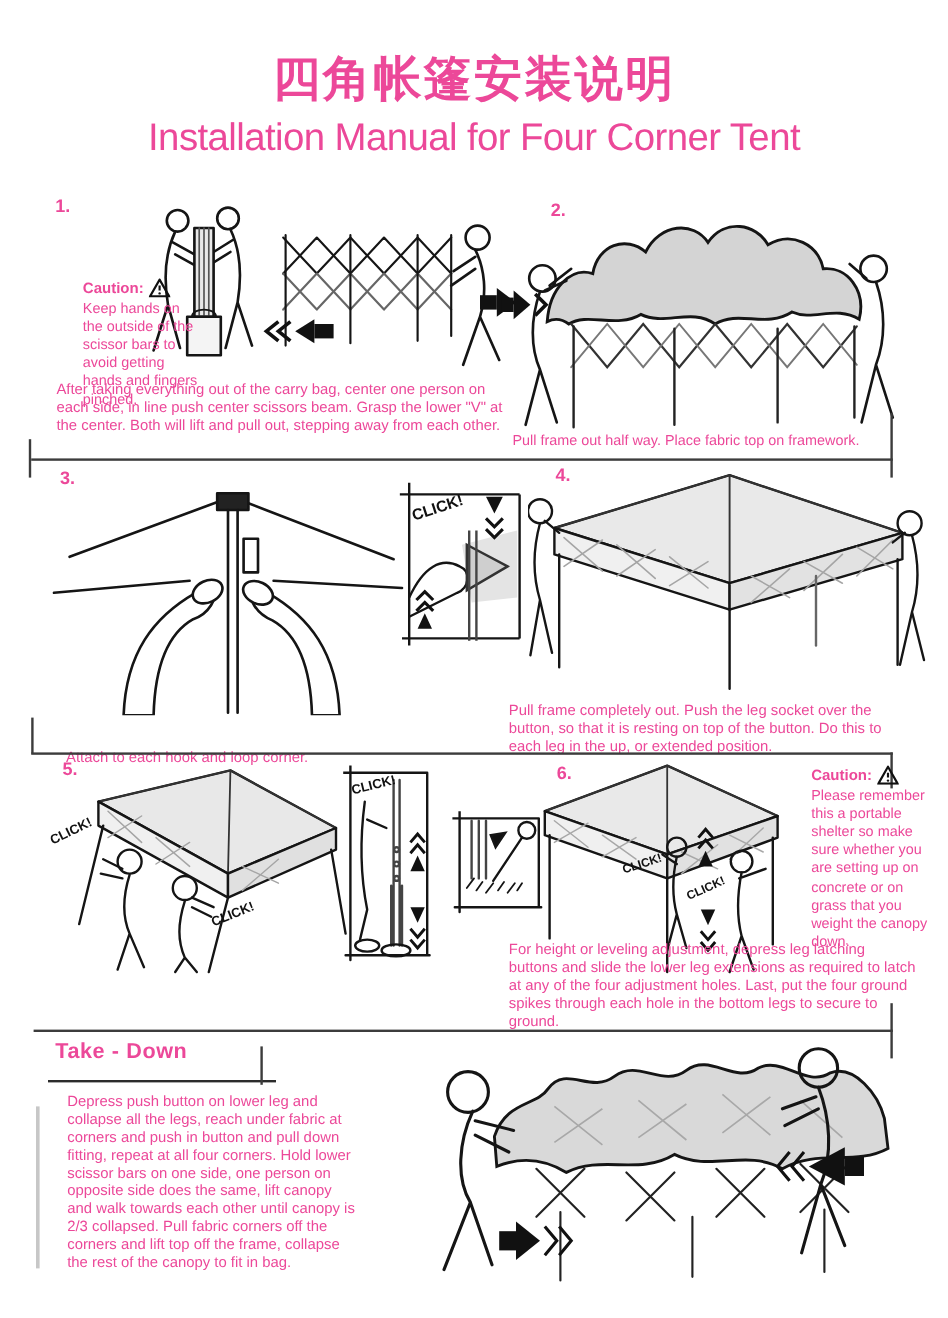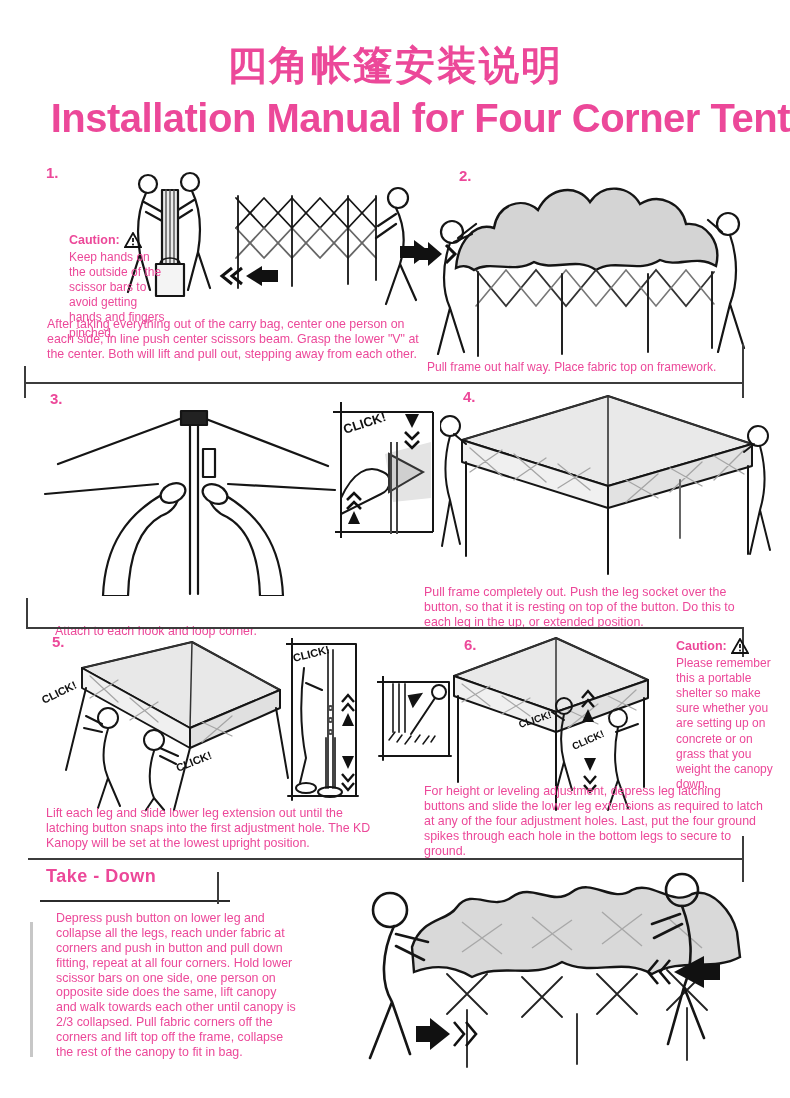--- a/index.html
+++ b/index.html
@@ -2,22 +2,22 @@
 <html><head>
 <meta charset="utf-8">
 <style>
   html,body{margin:0;padding:0;background:#fff;}
   .page{
     position:relative;width:790px;height:1098px;background:#ffffff;
     font-family:"Liberation Sans",sans-serif;color:#ec4899;overflow:hidden;
   }
   .title-zh{position:absolute;top:38px;left:0;width:100%;text-align:center;
     font-size:40px;font-weight:800;letter-spacing:2px;}
-  .title-en{position:absolute;top:96px;left:0;width:100%;text-align:right;
-    font-size:40px;font-weight:700;letter-spacing:-0.5px;}
+  .title-en{position:absolute;top:96px;left:0;width:100%;text-align:center;
+    font-size:32px;font-weight:400;letter-spacing:-0.5px;}
   .step-num{position:absolute;font-size:15px;font-weight:bold;}
   .cap{position:absolute;font-size:12.4px;line-height:1.2;margin:0;}
   .caution{position:absolute;margin-left:24px;}
   .caution-head{display:flex;align-items:center;gap:4px;font-size:12.5px;font-weight:bold;}
   .caution-body{font-size:12px;line-height:1.26;margin-top:2px;}
   .divider{position:absolute;height:2px;background:#3c3c3c;}
   .tick{position:absolute;width:2px;background:#3c3c3c;}
   .takedown-heading{position:absolute;font-size:18px;font-weight:bold;letter-spacing:0.5px;}
   .underline{position:absolute;height:2px;background:#2b2b2b;}
   .side-bar{position:absolute;width:3px;background:#c7c7c7;}
@@ -221,21 +221,20 @@
     <g>
       <path d="M56,64 L62,57 L68,64 M56,73 L62,66 L68,73" stroke="#111" stroke-width="2.4" fill="none"></path>
       <polygon points="56,88 68,88 62,75" fill="#111"></polygon>
     </g>
     <g>
       <polygon points="56,118 68,118 62,131" fill="#111"></polygon>
       <path d="M56,136 L62,143 L68,136 M56,145 L62,152 L68,145" stroke="#111" stroke-width="2.4" fill="none"></path>
     </g>
   </svg>
 
-  <p class="cap" style="left:46px;top:806px;width:340px;">Lift each leg and slide lower leg extension out until the latching button snaps into the first adjustment hole. The KD Kanopy will be set at the lowest upright position.</p>
 
   <div class="step-num" style="left:464px;top:636px;">6.</div>
 
   <svg style="left:377px;top:676px;" width="76" height="86" viewBox="0 0 76 86">
     <g stroke="#151515" stroke-width="2" fill="none" stroke-linecap="round">
       <path d="M0,6 H72 M6,0 V84 M72,6 V80 M2,80 H74"></path>
       <path d="M16,8 V56 M22,8 V56 M28,8 V56" stroke="#444"></path>
       <circle cx="62" cy="16" r="7"></circle>
       <path d="M58,22 L34,58"></path>
       <polygon points="32,20 44,18 36,30" fill="#111"></polygon>

